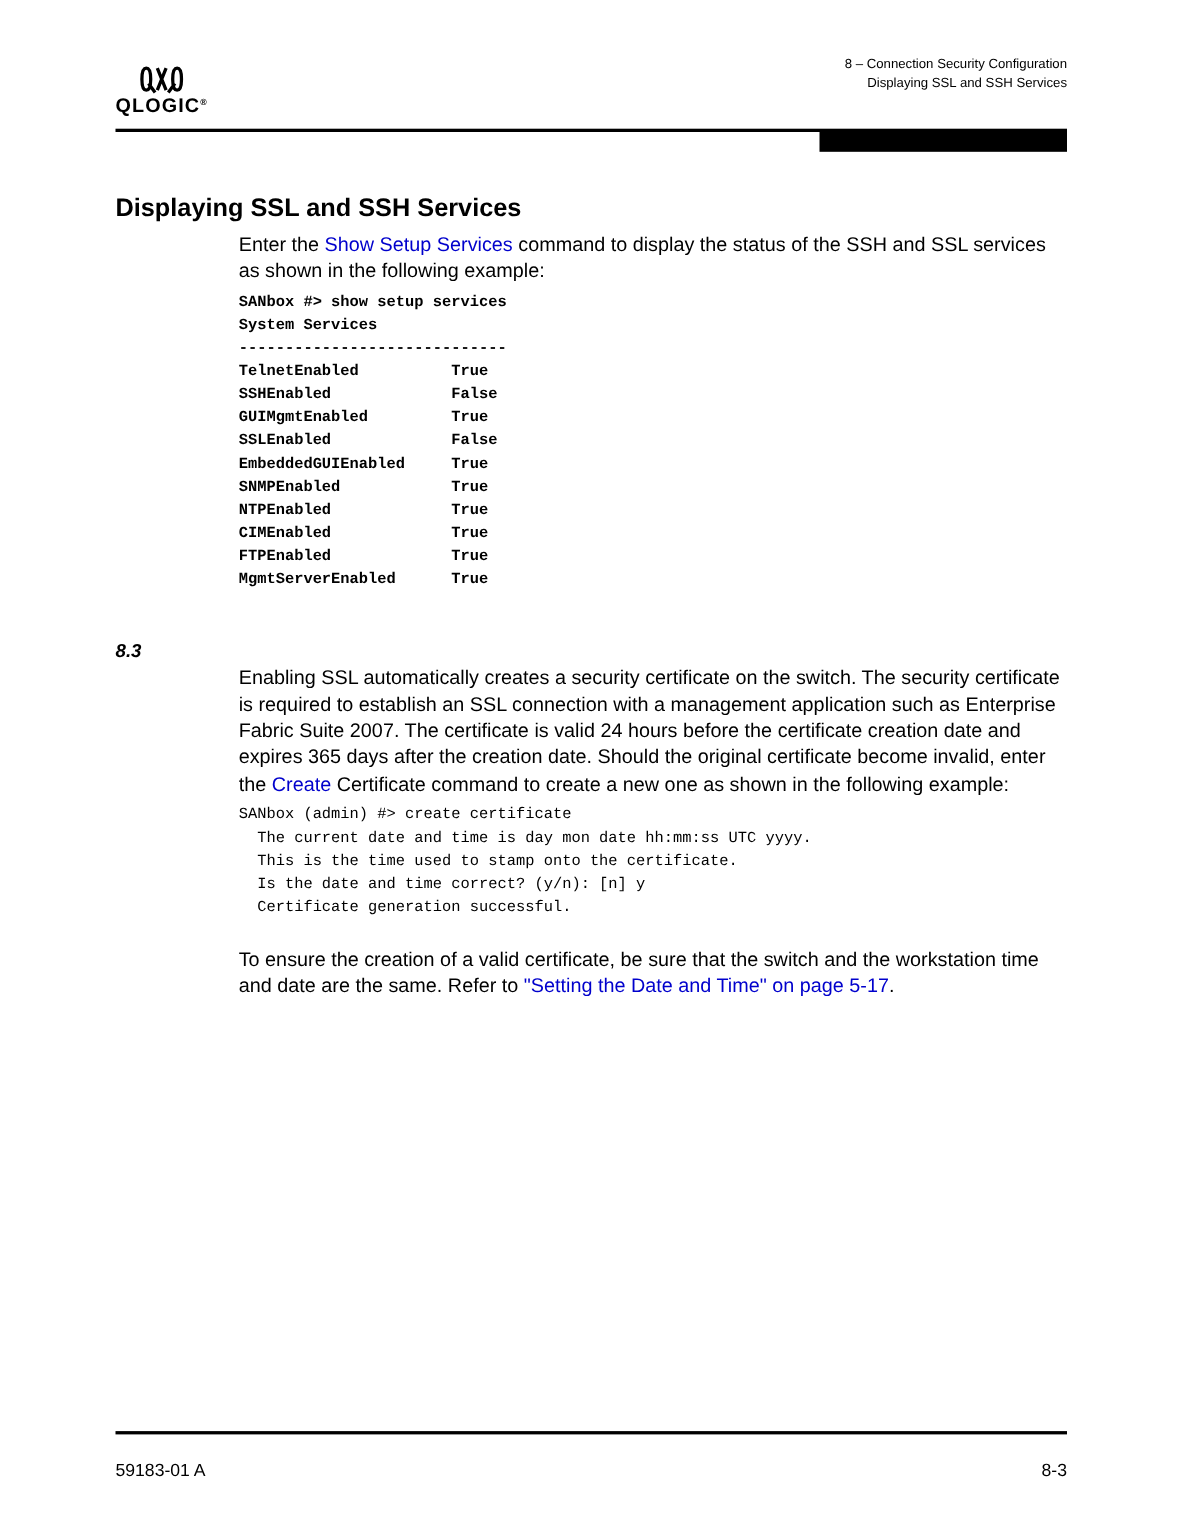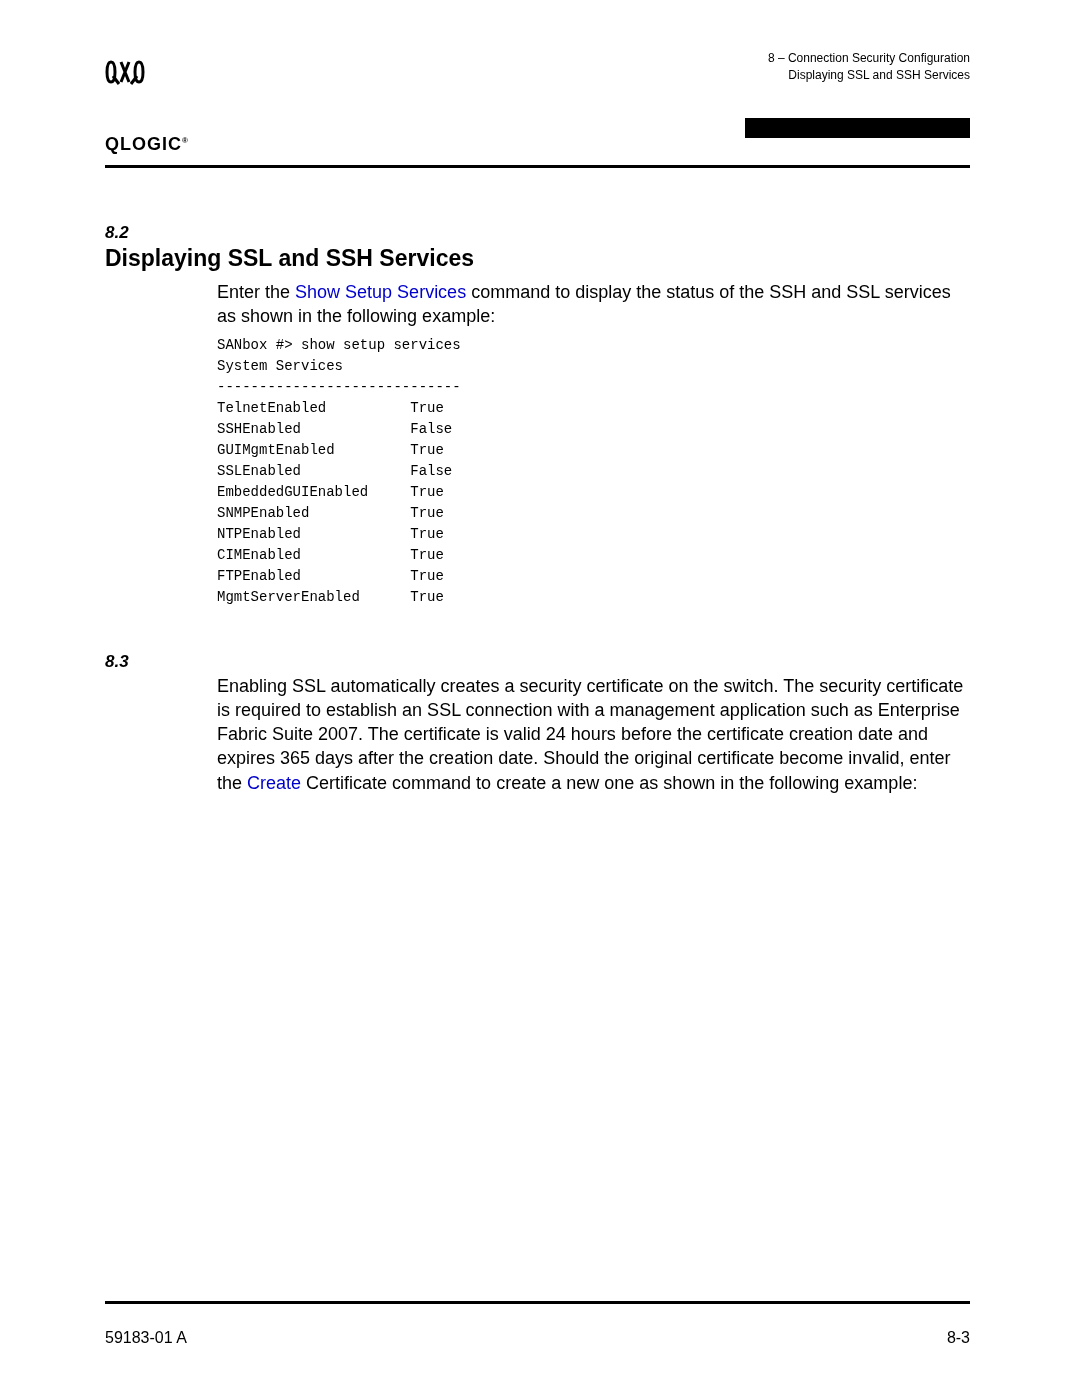--- a/index.html
+++ b/index.html
@@ -21,23 +21,22 @@
     }
     .header {
       display: flex;
       justify-content: space-between;
       align-items: flex-start;
       margin-bottom: 10px;
     }
     .logo {
       display: flex;
       flex-direction: column;
-      align-items: flex-start;
+      align-items: center;
       margin-top: 8px;
-      gap: 48px;
     }
     .logo-text {
       font-size: 18px;
       font-weight: bold;
       letter-spacing: 1px;
       margin-top: -2px;
     }
     .logo-text sup {
       font-size: 8px;
       vertical-align: super;
@@ -86,20 +85,21 @@
     .link {
       color: #0000cc;
     }
     .code-block {
       font-family: "Courier New", Courier, monospace;
       font-size: 14px;
       line-height: 1.5;
       white-space: pre;
       margin-top: 6px;
       margin-bottom: 6px;
+      font-weight: bold;
     }
     .code-block-2 {
       font-family: "Courier New", Courier, monospace;
       font-size: 14px;
       line-height: 1.5;
       white-space: pre;
       margin-top: 6px;
       margin-bottom: 24px;
     }
     .section-gap {
@@ -137,21 +137,20 @@
       <div>8 – Connection Security Configuration</div>
       <div>Displaying SSL and SSH Services</div>
     </div>
   </div>
 
   <hr class="header-rule">
   <div class="black-bar"></div>
 
   <div class="content">
 
-    <div class="section-num">8.2</div>
     <div class="section-heading">Displaying SSL and SSH Services</div>
     <div class="indented">
       <p class="body-text">
         <span>Enter the </span><span class="link">Show Setup Services</span><span> command to display the status of the SSH and SSL services as shown in the following example:</span>
       </p>
       <div class="code-block">SANbox #&gt; show setup services
 System Services
 -----------------------------
 TelnetEnabled          True
 SSHEnabled             False
@@ -164,20 +163,28 @@
 FTPEnabled             True
 MgmtServerEnabled      True</div>
     </div>
 
     <div class="section-gap">
       <div class="section-num">8.3</div>
       <div class="indented">
         <p class="body-text">
           <span>Enabling SSL automatically creates a security certificate on the switch. The security certificate is required to establish an SSL connection with a management application such as Enterprise Fabric Suite 2007. The certificate is valid 24 hours before the certificate creation date and expires 365 days after the creation date. Should the original certificate become invalid, enter the </span><span class="link">Create</span><span> Certificate command to create a new one as shown in the following example:</span>
         </p>
+        <div class="code-block-2">SANbox (admin) #&gt; create certificate
+  The current date and time is day mon date hh:mm:ss UTC yyyy.
+  This is the time used to stamp onto the certificate.
+  Is the date and time correct? (y/n): [n] y
+  Certificate generation successful.</div>
+        <p class="body-text">
+          <span>To ensure the creation of a valid certificate, be sure that the switch and the workstation time and date are the same. Refer to </span><span class="link">"Setting the Date and Time" on page 5-17</span><span>.</span>
+        </p>
       </div>
     </div>
 
   </div>
 
   <div class="footer">
     <span>59183-01 A</span>
     <span>8-3</span>
   </div>
 

